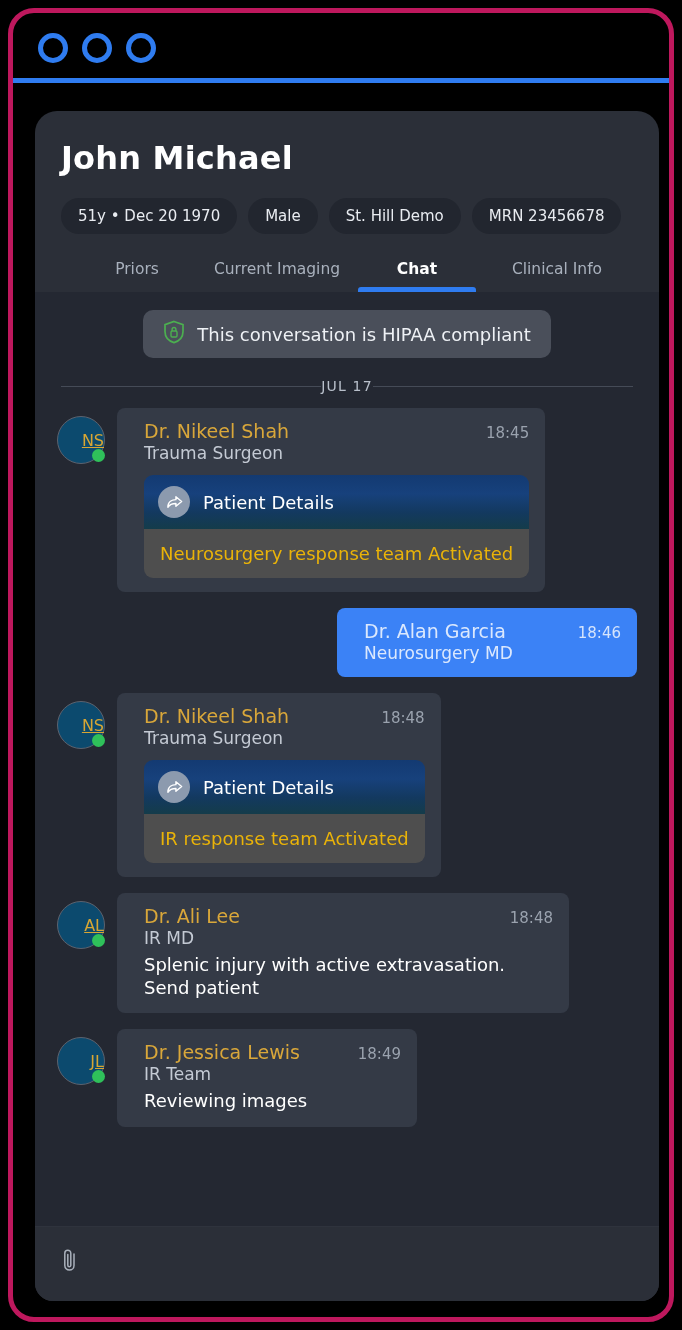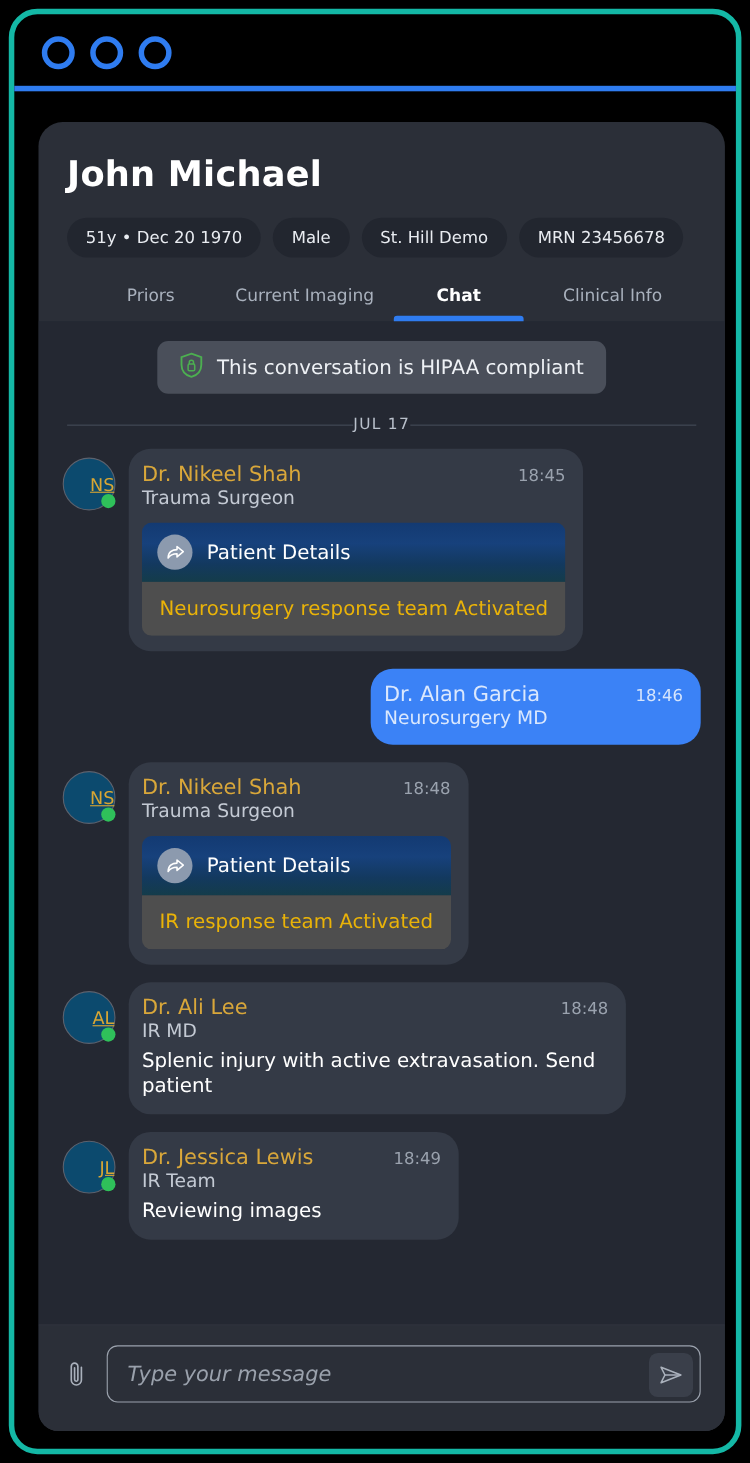--- a/index.html
+++ b/index.html
@@ -8,21 +8,21 @@
     background: #000000;
     font-family: "DejaVu Sans", "Liberation Sans", sans-serif;
     overflow: hidden;
   }
 
   
   .frame {
     position: absolute;
     left: 8px; top: 8px;
     width: 666px; height: 1314px;
-    border: 5px solid #14b8a6;
+    border: 5px solid #be185d;
     border-radius: 26px;
     background: #000000;
   }
   .frame-titlebar {
     position: absolute;
     left: 0; top: 0; right: 0;
     height: 70px;
     border-bottom: 5px solid #2f7cf0;
   }
   .dots { position: absolute; left: 25px; top: 20px; display: flex; gap: 14px; }
@@ -147,22 +147,22 @@
   .status-dot {
     position: absolute;
     right: -1px; bottom: 1px;
     width: 13px; height: 13px;
     border-radius: 50%;
     background: #2fc05a;
   }
 
   .bubble {
     background: #343a46;
-    border-radius: 20px;
-    padding: 12px 16px 14px 12px;
+    border-radius: 8px;
+    padding: 12px 16px 14px 27px;
     max-width: 452px;
     min-width: 300px;
   }
   .bubble.blue { background: #3b82f6; max-width: 455px; }
 
   .bubble-top {
     display: flex;
     justify-content: space-between;
     align-items: baseline;
     gap: 18px;
@@ -398,25 +398,16 @@
       </div>
 
     </div>
 
     <div class="composer">
       <span class="clip-btn">
         <svg width="18" height="26" viewBox="0 0 18 26" fill="none">
           <path d="M13 7 V18.5 a4.6 4.6 0 0 1 -9.2 0 V6.2 a3 3 0 0 1 6 0 V18.2 a1.5 1.5 0 0 1 -3 0 V7.5" stroke="#aab1bc" stroke-width="1.5" fill="none" stroke-linecap="round"></path>
         </svg>
       </span>
-      <div class="input-wrap">
-        <input class="msg-input" type="text" placeholder="Type your message" style="">
-        <span class="send-btn">
-          <svg width="24" height="20" viewBox="0 0 24 20" fill="none">
-            <path d="M3 3 L21 10 L3 17 L6.5 10 Z" stroke="#aab1bc" stroke-width="1.4" fill="none" stroke-linejoin="round"></path>
-            <path d="M6.5 10 L21 10" stroke="#aab1bc" stroke-width="1.2"></path>
-          </svg>
-        </span>
-      </div>
     </div>
 
   </div>
 </div>
 
 </body></html>

